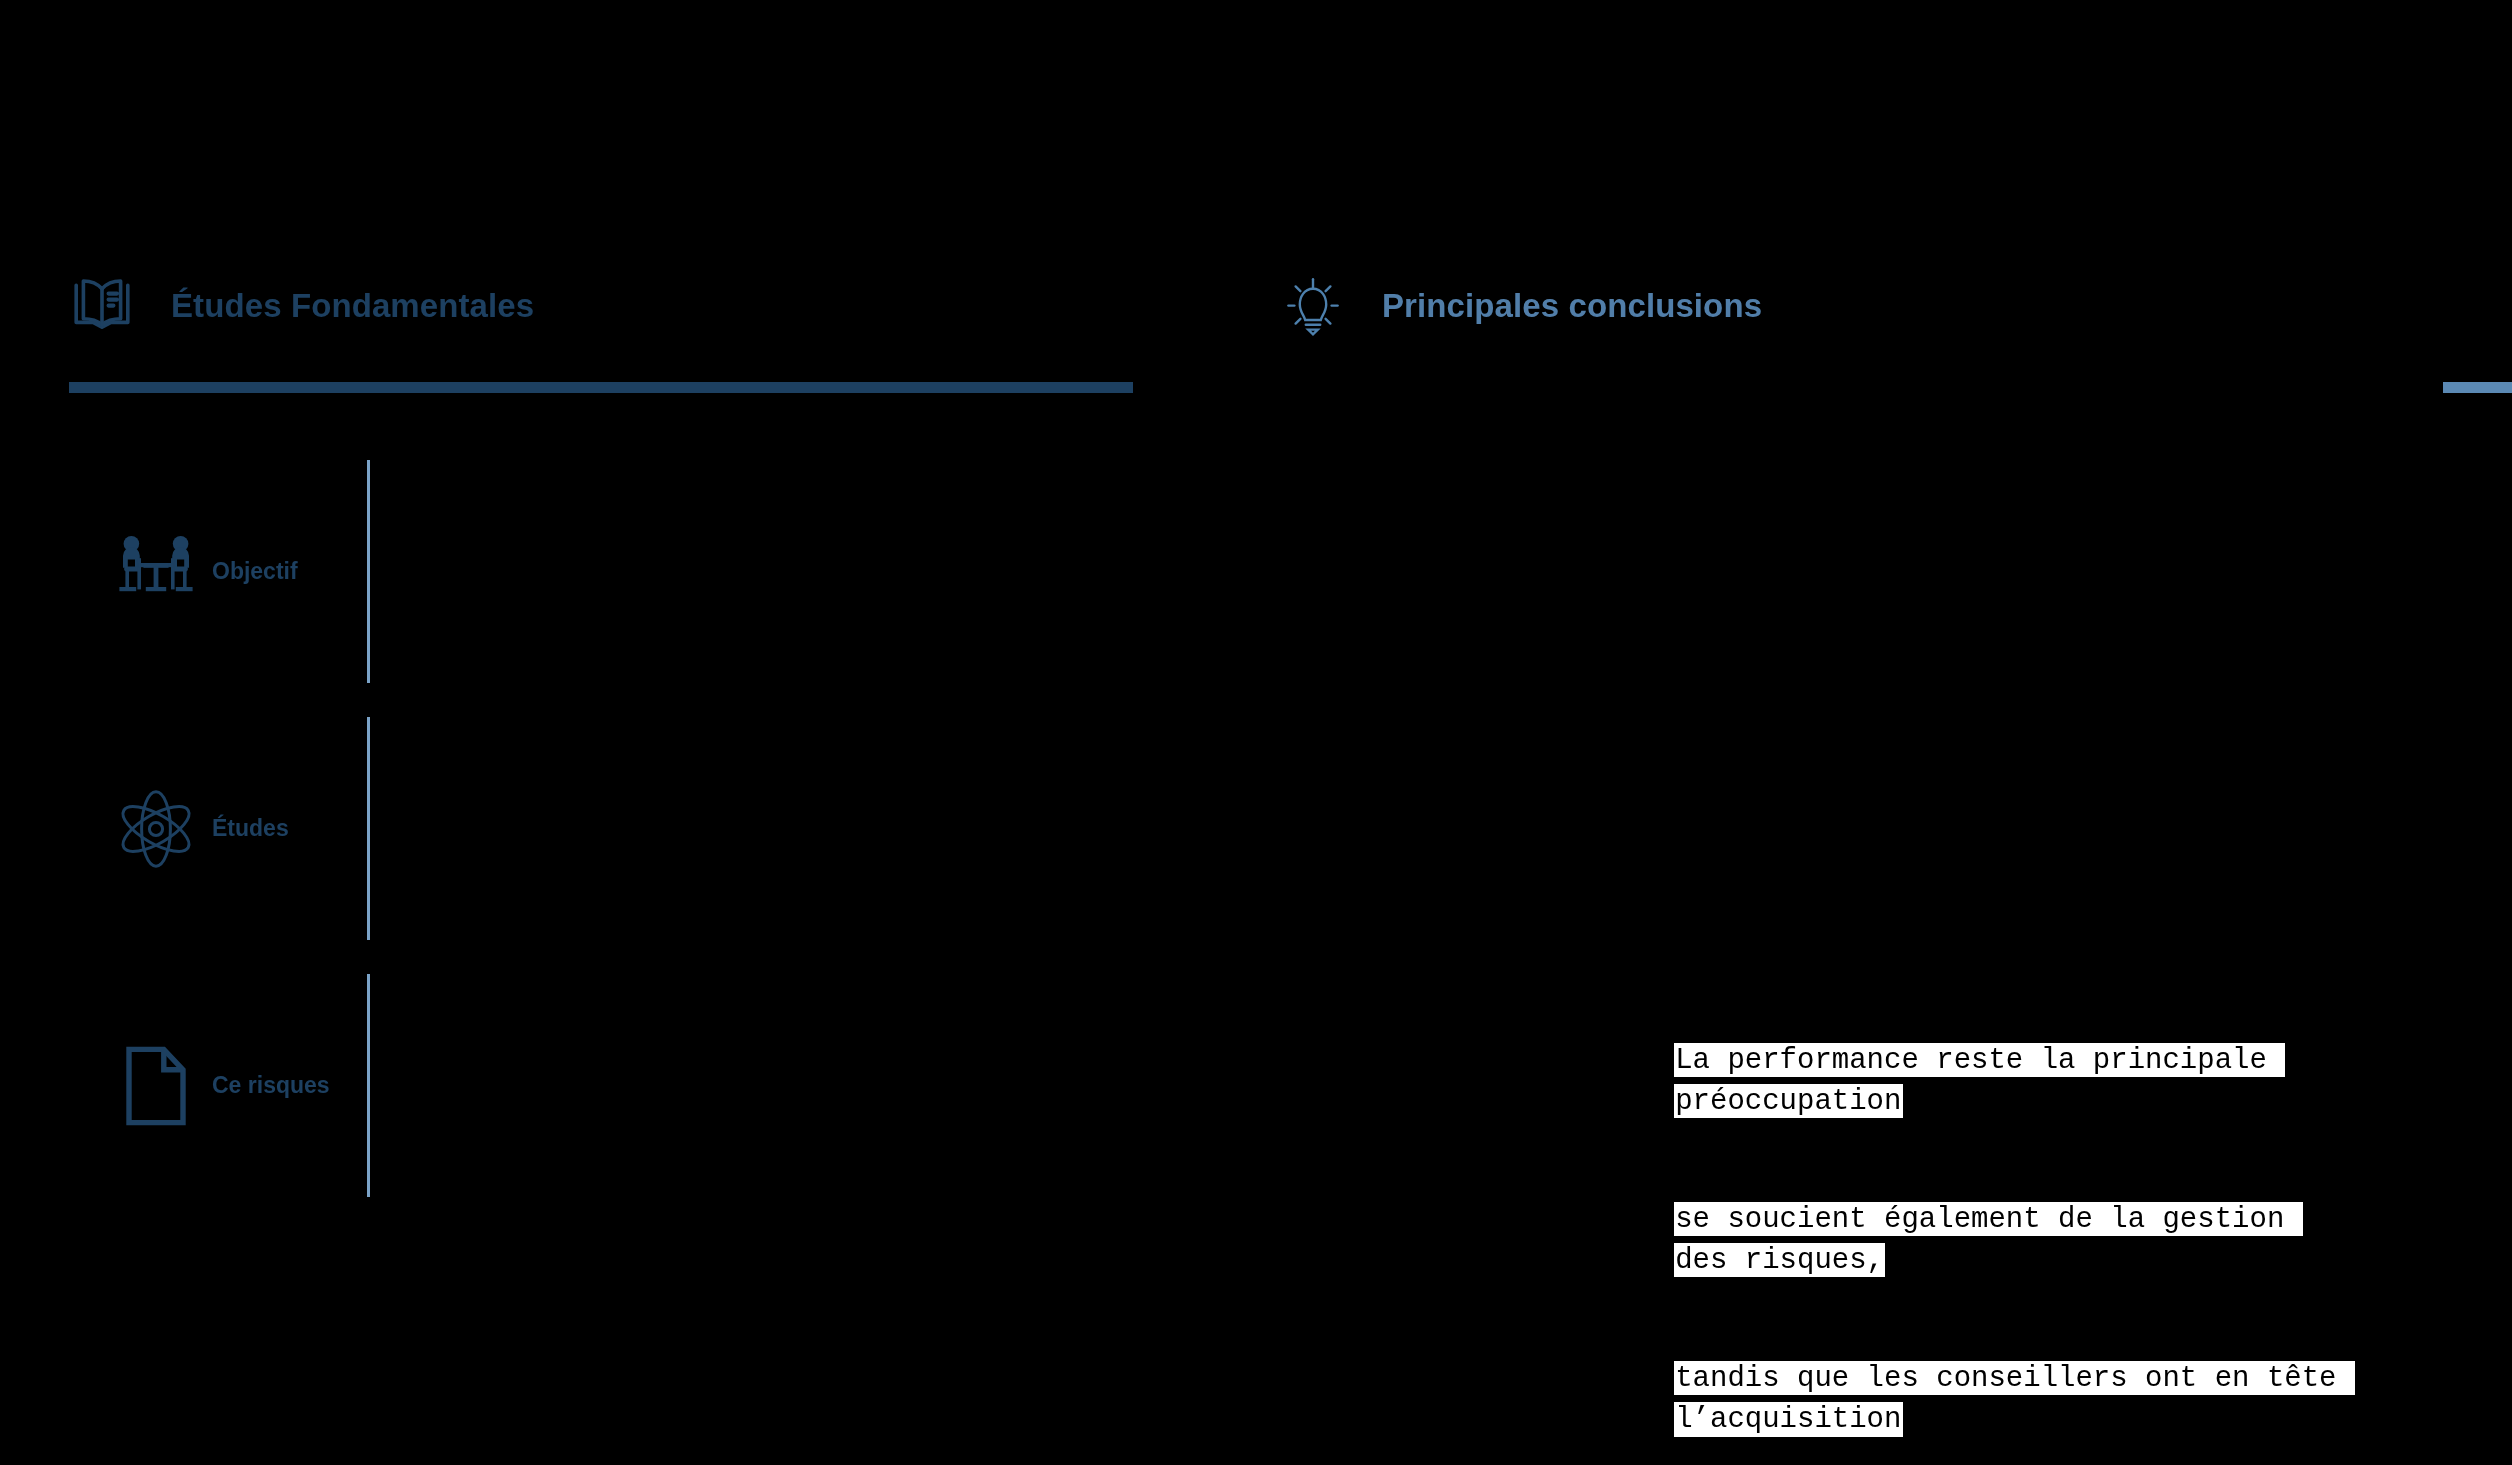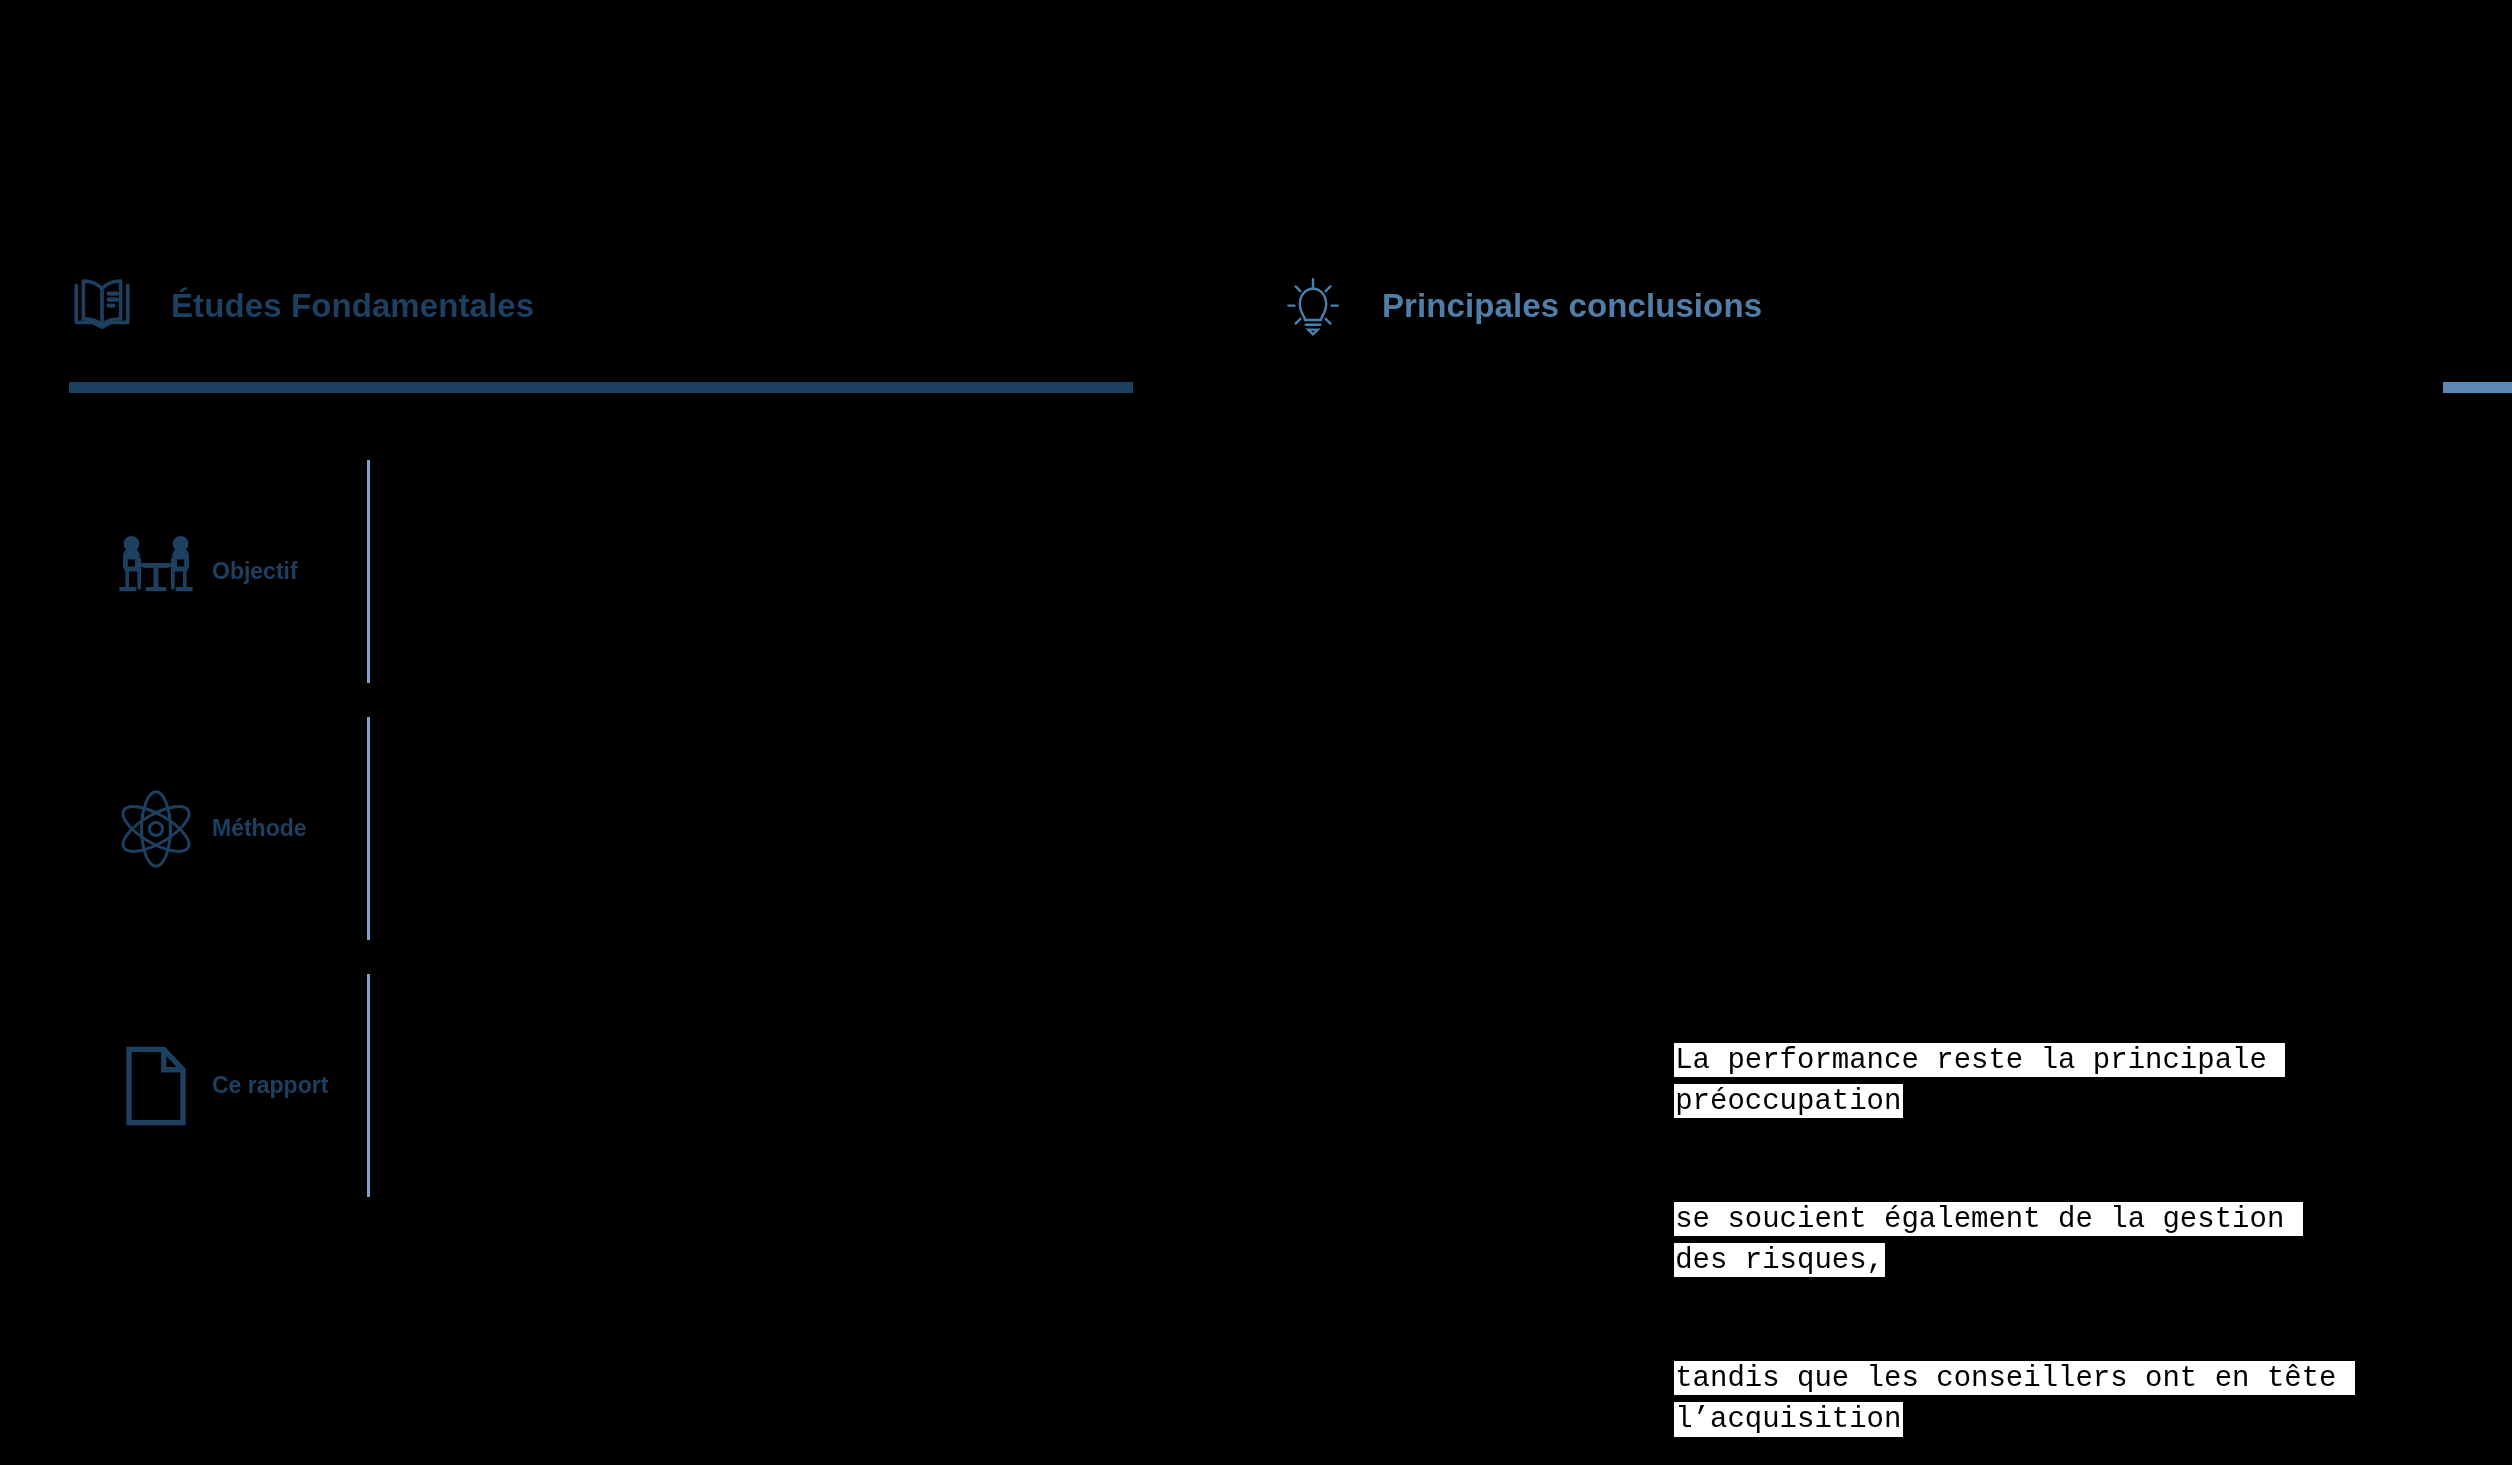--- a/index.html
+++ b/index.html
@@ -199,32 +199,32 @@
 
       <div class="item-row">
         <span class="item-icon">
           <svg width="90" height="90" viewBox="0 0 150 150" fill="none" stroke="#1d4061" stroke-width="5">
             <ellipse cx="75" cy="75" rx="24" ry="62"></ellipse>
             <ellipse cx="75" cy="75" rx="24" ry="62" transform="rotate(60 75 75)"></ellipse>
             <ellipse cx="75" cy="75" rx="24" ry="62" transform="rotate(120 75 75)"></ellipse>
             <circle cx="75" cy="75" r="11"></circle>
           </svg>
         </span>
-        <span class="item-label">Méthode</span>
+        <span class="item-label">Études</span>
         <span class="row-divider"></span>
       </div>
 
       <div class="item-row">
         <span class="item-icon">
           <svg width="90" height="90" viewBox="0 0 150 150" fill="none" stroke="#1d4061" stroke-width="9" stroke-linejoin="miter">
             <path d="M30 14 L88 14 L120 48 L120 136 L30 136 Z"></path>
             <path d="M88 14 L88 48 L120 48"></path>
           </svg>
         </span>
-        <span class="item-label">Ce rapport</span>
+        <span class="item-label">Ce risques</span>
         <span class="row-divider"></span>
       </div>
 
     </div>
   </div>
 
   <div class="column" id="col-right">
 
     <div class="section-header">
       <span class="hdr-icon">

